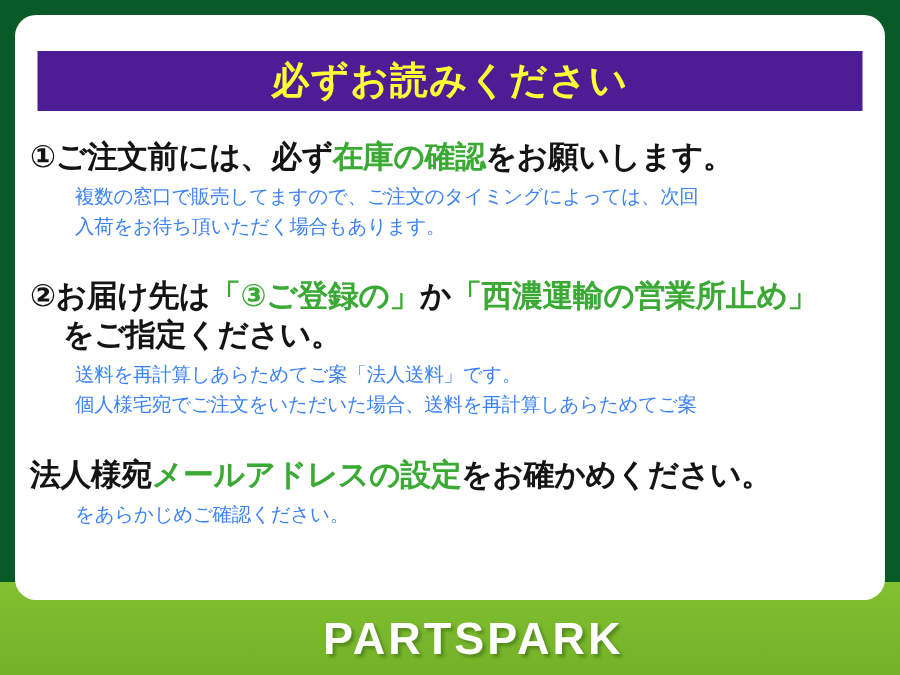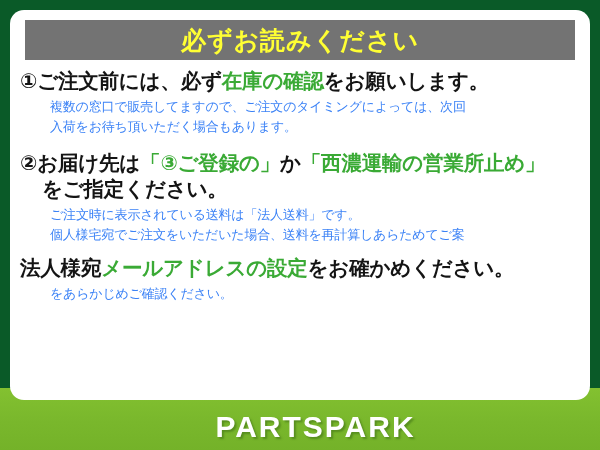--- a/index.html
+++ b/index.html
@@ -43,24 +43,24 @@
     box-sizing: border-box;
     background: #ffffff;
     border-radius: 14px;
     overflow: hidden;
   }
 
   
   .header-bar {
     position: absolute;
     left: 15px;
-    top: 10px;
+    top: 24px;
     width: 550px;
     height: 40px;
-    background: #737373;
+    background: #4c1d95;
     display: flex;
     align-items: center;
     justify-content: center;
   }
   .header-title {
     color: #ffff33;
     font-size: 25px;
     font-weight: bold;
     letter-spacing: 1px;
     line-height: 1;
@@ -71,20 +71,21 @@
   .items {
     position: absolute;
     left: 0;
     top: 58px;
     right: 0;
     padding: 0 8px 0 10px;
   }
 
   .item {
     margin-bottom: 6px;
+    margin-top: 24px;
   }
 
   .item-heading {
     color: #141414;
     font-size: 20.5px;
     font-weight: bold;
     line-height: 1.28;
     letter-spacing: -0.2px;
     white-space: nowrap;
   }
@@ -153,21 +154,21 @@
       </div>
 
       <div class="item item-2">
         <div class="item-heading">
           <span>②お届け先は</span><span class="hl">「③ご登録の」</span><span>か</span><span class="hl">「西濃運輸の営業所止め」</span>
         </div>
         <div class="item-heading heading-line2">
           <span>をご指定ください。</span>
         </div>
         <div class="item-body">
-          <div>ご注文時に表示されている送料は「法人送料」です。</div>
+          <div>送料を再計算しあらためてご案「法人送料」です。</div>
           <div>個人様宅宛でご注文をいただいた場合、送料を再計算しあらためてご案</div>
         </div>
       </div>
 
       <div class="item item-3">
         <div class="item-heading">
           <span>法人様宛</span><span class="hl">メールアドレスの設定</span><span>をお確かめください。</span>
         </div>
         <div class="item-body">
           <div>をあらかじめご確認ください。</div>

